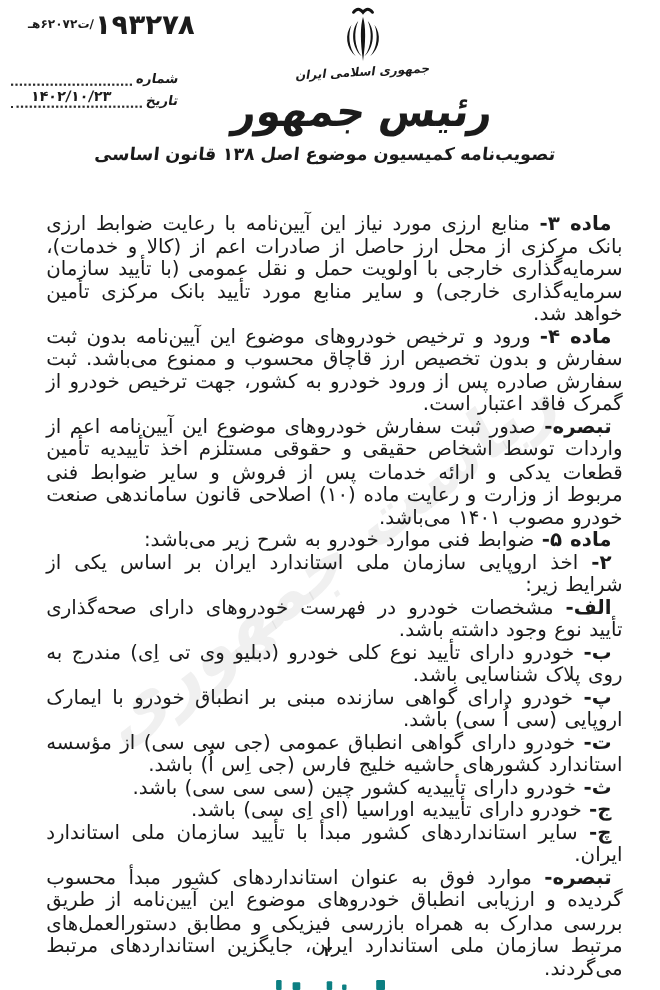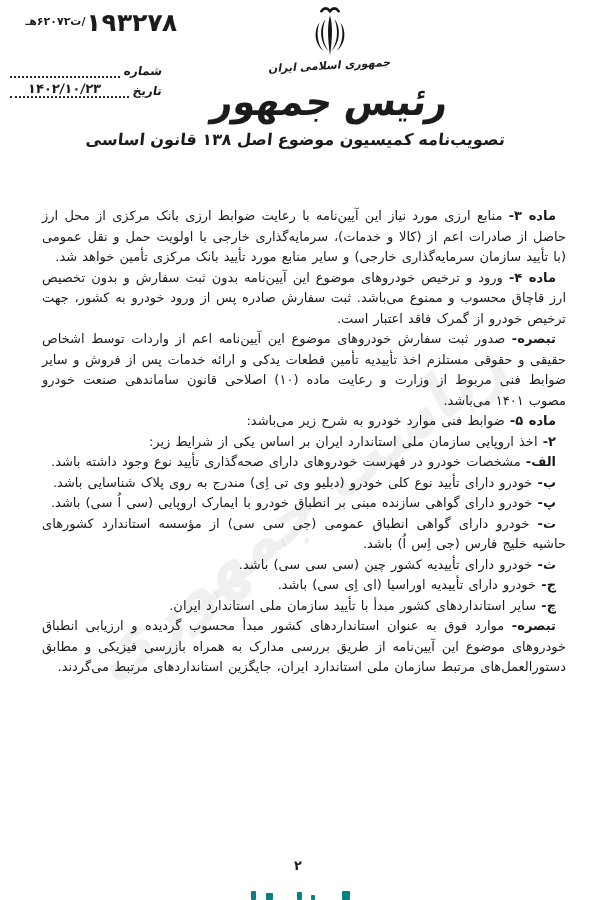--- a/index.html
+++ b/index.html
@@ -69,24 +69,24 @@
     text-align:center;
     font-size:64px;font-weight:bold;
     color:rgba(60,60,60,0.08);
     transform:rotate(-38deg) skewX(-10deg);
     pointer-events:none;
     white-space:nowrap;
   }
 
   
   .doc-body{
-    position:absolute;top:206px;right:34px;left:42px;
+    position:absolute;top:194px;right:34px;left:42px;
     direction:rtl;
     text-align:justify;
-    font-size:13px;line-height:20.5px;
+    font-size:18px;line-height:20.5px;
     word-spacing:1px;
   }
   .doc-body p{margin:0;text-indent:10px;}
   .doc-body b{font-weight:bold;}
   .doc-body b.normal-lead{font-weight:bold;}
 
   
   .page-number{
     position:absolute;top:858px;left:294px;
     font-size:13px;font-weight:bold;

